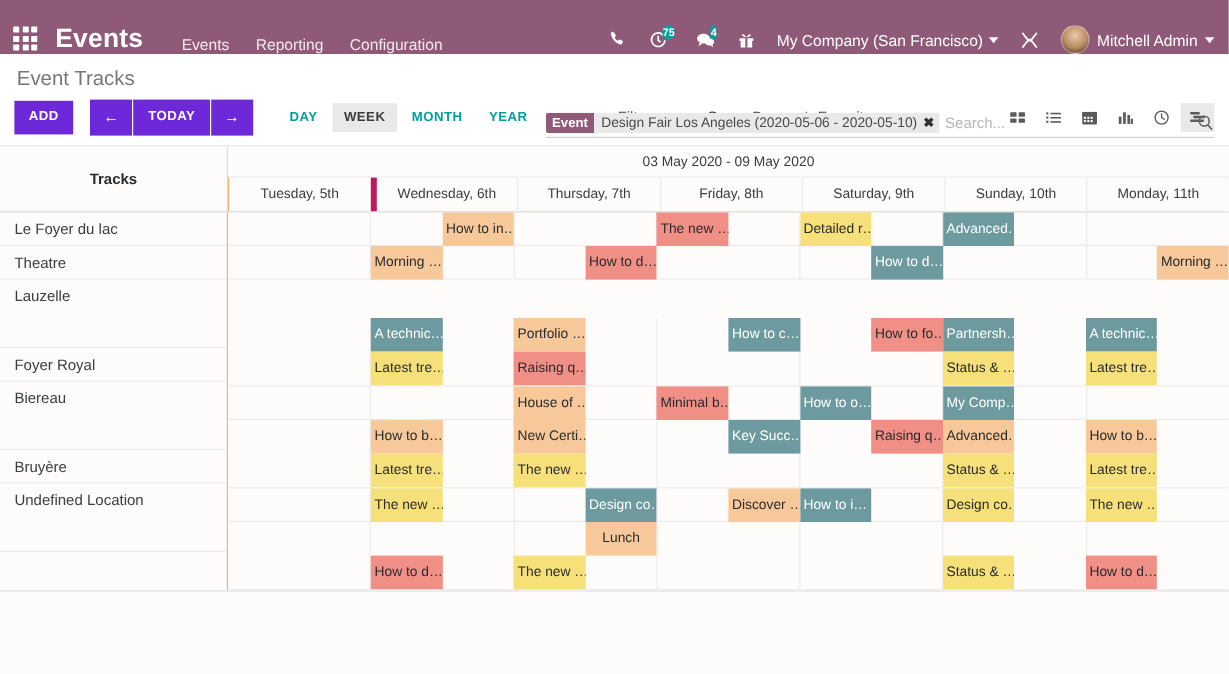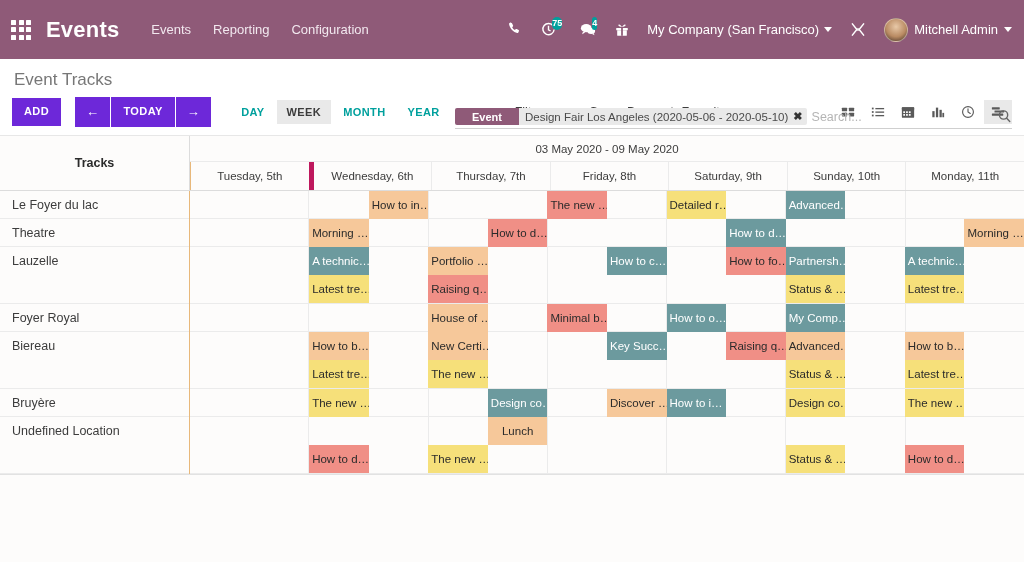--- a/index.html
+++ b/index.html
@@ -5,24 +5,24 @@
   * { box-sizing: border-box; margin: 0; padding: 0; }
   html, body {
     width: 1024px; height: 562px;
     font-family: "Liberation Sans", sans-serif;
     background: #fdfcfb;
     overflow: hidden;
   }
 
   
   .navbar {
-    height: 59px;
+    height: 45px;
     background: #8f5a78;
     display: flex;
-    align-items: center;
+    align-items: flex-end;
     color: #ffffff;
     padding: 0 12px 0 8px;
     position: relative;
   }
   .apps-grid {
     width: 26px; height: 26px;
     display: grid;
     grid-template-columns: repeat(3, 5px);
     grid-template-rows: repeat(3, 5px);
     gap: 2.5px;
@@ -137,21 +137,21 @@
     left: 455px; top: 49px;
     width: 557px;
     display: flex;
     align-items: center;
     border-bottom: 1px solid #cfcfcf;
     padding-bottom: 3px;
   }
   .facet { display: flex; align-items: stretch; border-radius: 2px; overflow: hidden; font-size: 11.5px; }
   .facet-label {
     background: #8f5a78; color: #fff;
-    padding: 2px 17px; font-size: 11px; font-weight: bold;
+    padding: 2px 5px; font-size: 11px; font-weight: bold;
     display: flex; align-items: center;
   }
   .facet-value {
     background: #e9e9e9; color: #4a4a4a;
     padding: 2px 4px 2px 6px;
     display: flex; align-items: center; gap: 5px;
     font-size: 11.5px;
     white-space: nowrap;
   }
   .facet-x { font-size: 11px; color: #333; cursor: pointer; font-weight: bold; }
@@ -461,21 +461,21 @@
             <div class="col-line"></div>
             <div class="col-line"></div>
             <div class="col-line"></div>
             <div class="col-line"></div>
           </div>
           <div class="pill orange" style="left: 14.2857%; width: 7.14286%; top: 0px;">Morning …</div>
           <div class="pill red" style="left: 35.7143%; width: 7.14286%; top: 0px;">How to d…</div>
           <div class="pill teal" style="left: 64.2857%; width: 7.14286%; top: 0px;">How to d…</div>
           <div class="pill orange" style="left: 92.8571%; width: 7.14286%; top: 0px;">Morning …</div>
         </div>
-        <div class="grid-row" style="height: 57px;">
+        <div class="grid-row" style="height: 57px; margin-top: 32px;">
           <div class="col-lines">
             <div class="col-line"></div>
             <div class="col-line"></div>
             <div class="col-line"></div>
             <div class="col-line"></div>
             <div class="col-line"></div>
             <div class="col-line"></div>
             <div class="col-line"></div>
           </div>
           <div class="pill teal" style="left: 14.2857%; width: 7.14286%; top: 0px;">A technic…</div>

